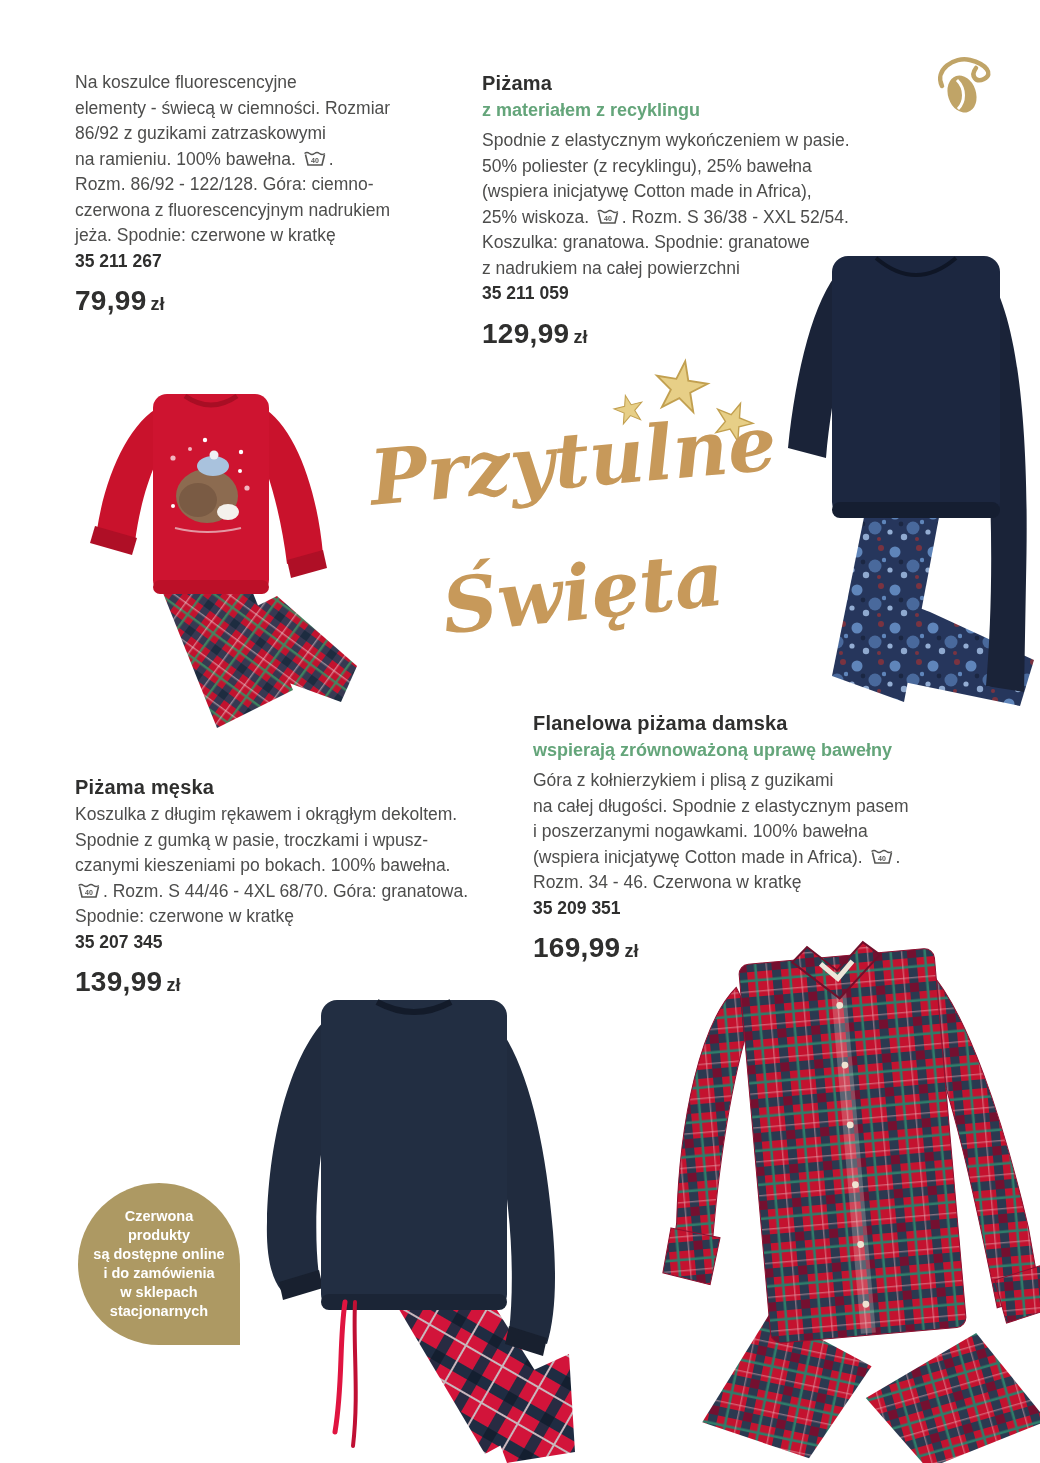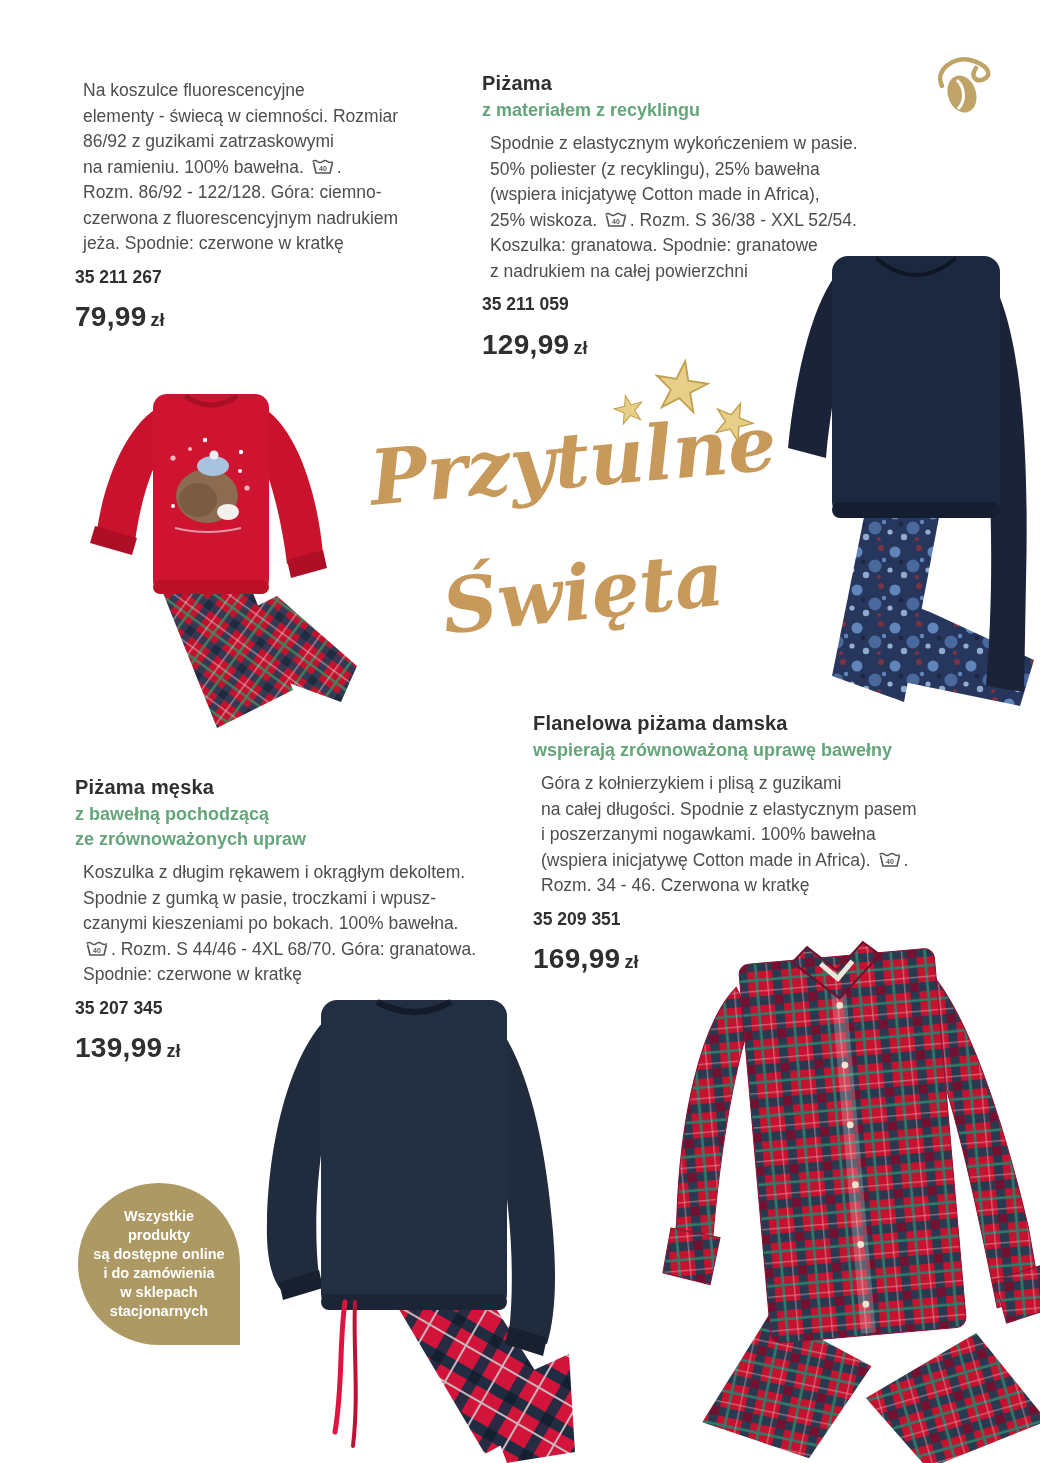--- a/index.html
+++ b/index.html
@@ -20,21 +20,21 @@
   .p4 { left: 533px; top: 712px; width: 455px; }
   .title {
     margin: 0 0 3px 0;
     font-size: 20px; font-weight: 700; color: #2f2f2e; letter-spacing: 0.2px;
   }
   .subtitle {
     margin: 0 0 5px 0;
     font-size: 18px; font-weight: 700; color: #64a57a; line-height: 25px;
   }
   .desc {
-    margin: 8px;
+    margin: 0;
     font-size: 17.5px; line-height: 25.5px; color: #4d4d4c;
   }
   .desc span { white-space: pre-line; }
   .care-icon { display: inline-block; vertical-align: -2px; margin: 0 2px; }
   .code { font-size: 17.5px; line-height: 25.5px; font-weight: 700; color: #2f2f2e; }
   .price { margin-top: 11px; font-weight: 700; color: #2f2f2e; }
   .amount { font-size: 28px; letter-spacing: 0.3px; }
   .cur { font-size: 18px; margin-left: 4px; text-align: right; }
   
   .script {
@@ -206,22 +206,20 @@
         </svg><span>.
 Rozm. 34 - 46. Czerwona w kratkę</span></p>
     <div class="code">35 209 351</div>
     <div class="price">
       <span class="amount">169,99</span><span class="cur">zł</span>
     </div>
   </section>
 
   <section class="product p3">
     <h2 class="title">Piżama męska</h2>
-    <h3 class="subtitle" style="white-space: pre-line;">z bawełną pochodzącą
-ze zrównoważonych upraw</h3>
     <p class="desc"><span>Koszulka z długim rękawem i okrągłym dekoltem.
 Spodnie z gumką w pasie, troczkami i wpusz-
 czanymi kieszeniami po bokach. 100% bawełna.
 </span><svg class="care-icon" width="24" height="17" viewBox="0 0 24 17">
           <path d="M2.5,4.5 L5,15 H19 L21.5,4.5" stroke="#555553" stroke-width="1.6" fill="none"></path>
           <path d="M1.5,3.5 Q4,1.5 6.5,3.5 T11.5,3.5 T16.5,3.5 T21.8,3.5" stroke="#555553" stroke-width="1.4" fill="none"></path>
           <text x="12" y="12.5" font-size="7" font-weight="bold" text-anchor="middle" fill="#555553">40</text>
         </svg><span>. Rozm. S 44/46 - 4XL 68/70. Góra: granatowa.
 Spodnie: czerwone w kratkę</span></p>
     <div class="code">35 207 345</div>
@@ -293,21 +291,21 @@
       <circle cx="211.5" cy="215" r="3.4" fill="#efe3d2"></circle>
       <circle cx="211.5" cy="275" r="3.4" fill="#efe3d2"></circle>
       <circle cx="211.5" cy="335" r="3.4" fill="#efe3d2"></circle>
       <circle cx="211.5" cy="395" r="3.4" fill="#efe3d2"></circle>
       <path d="M168,48 L212,88 L256,48 L240,34 L212,60 L184,34 Z" fill="url(#pf)" stroke="#70102c" stroke-width="2"></path>
       <path d="M196,52 L212,68 L228,52" stroke="#ede6da" stroke-width="5" fill="none"></path>
     </g>
   </svg>
 
   <div class="badge">
-    <div>Wszystkie</div>
+    <div>Czerwona</div>
     <div>produkty</div>
     <div>są dostępne online</div>
     <div>i do zamówienia</div>
     <div>w sklepach</div>
     <div>stacjonarnych</div>
   </div>
 
 </div>
 
 </body></html>

